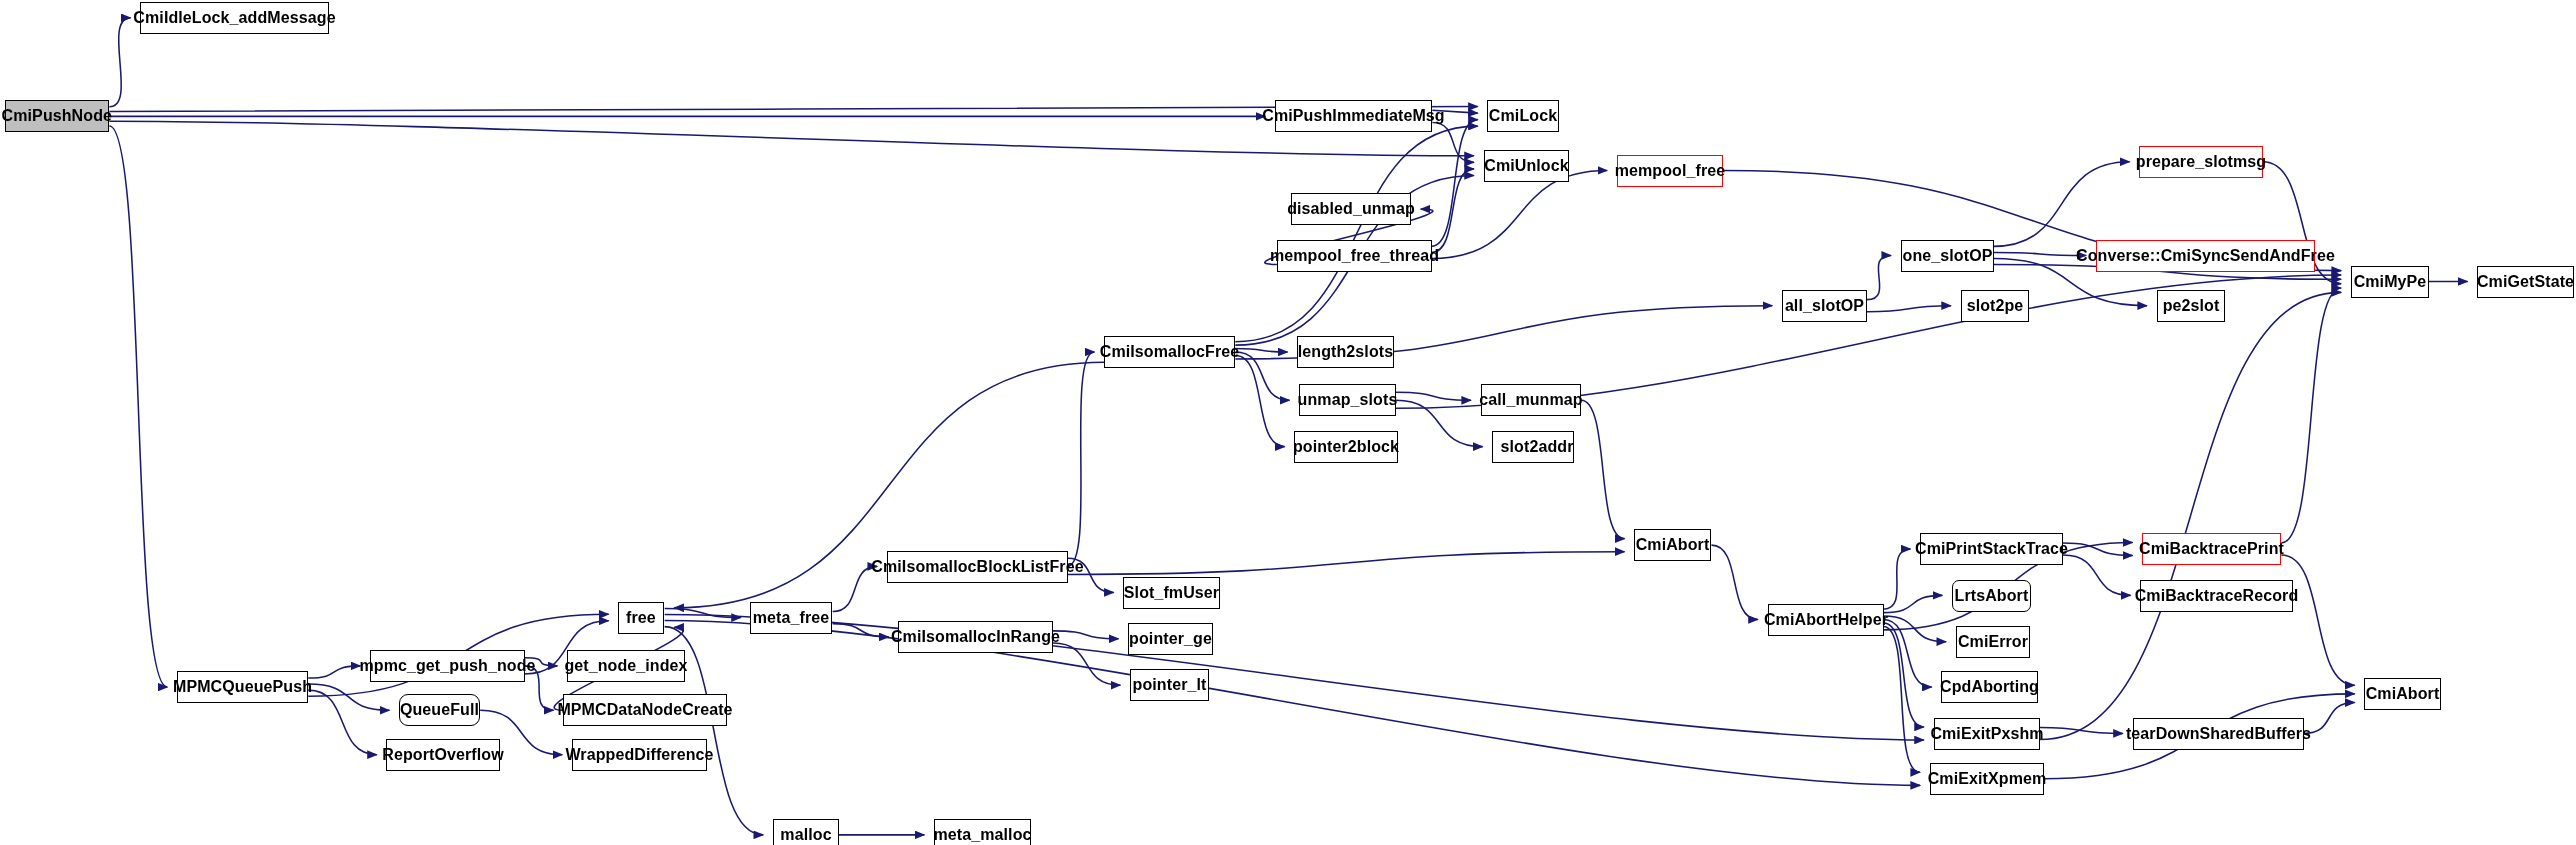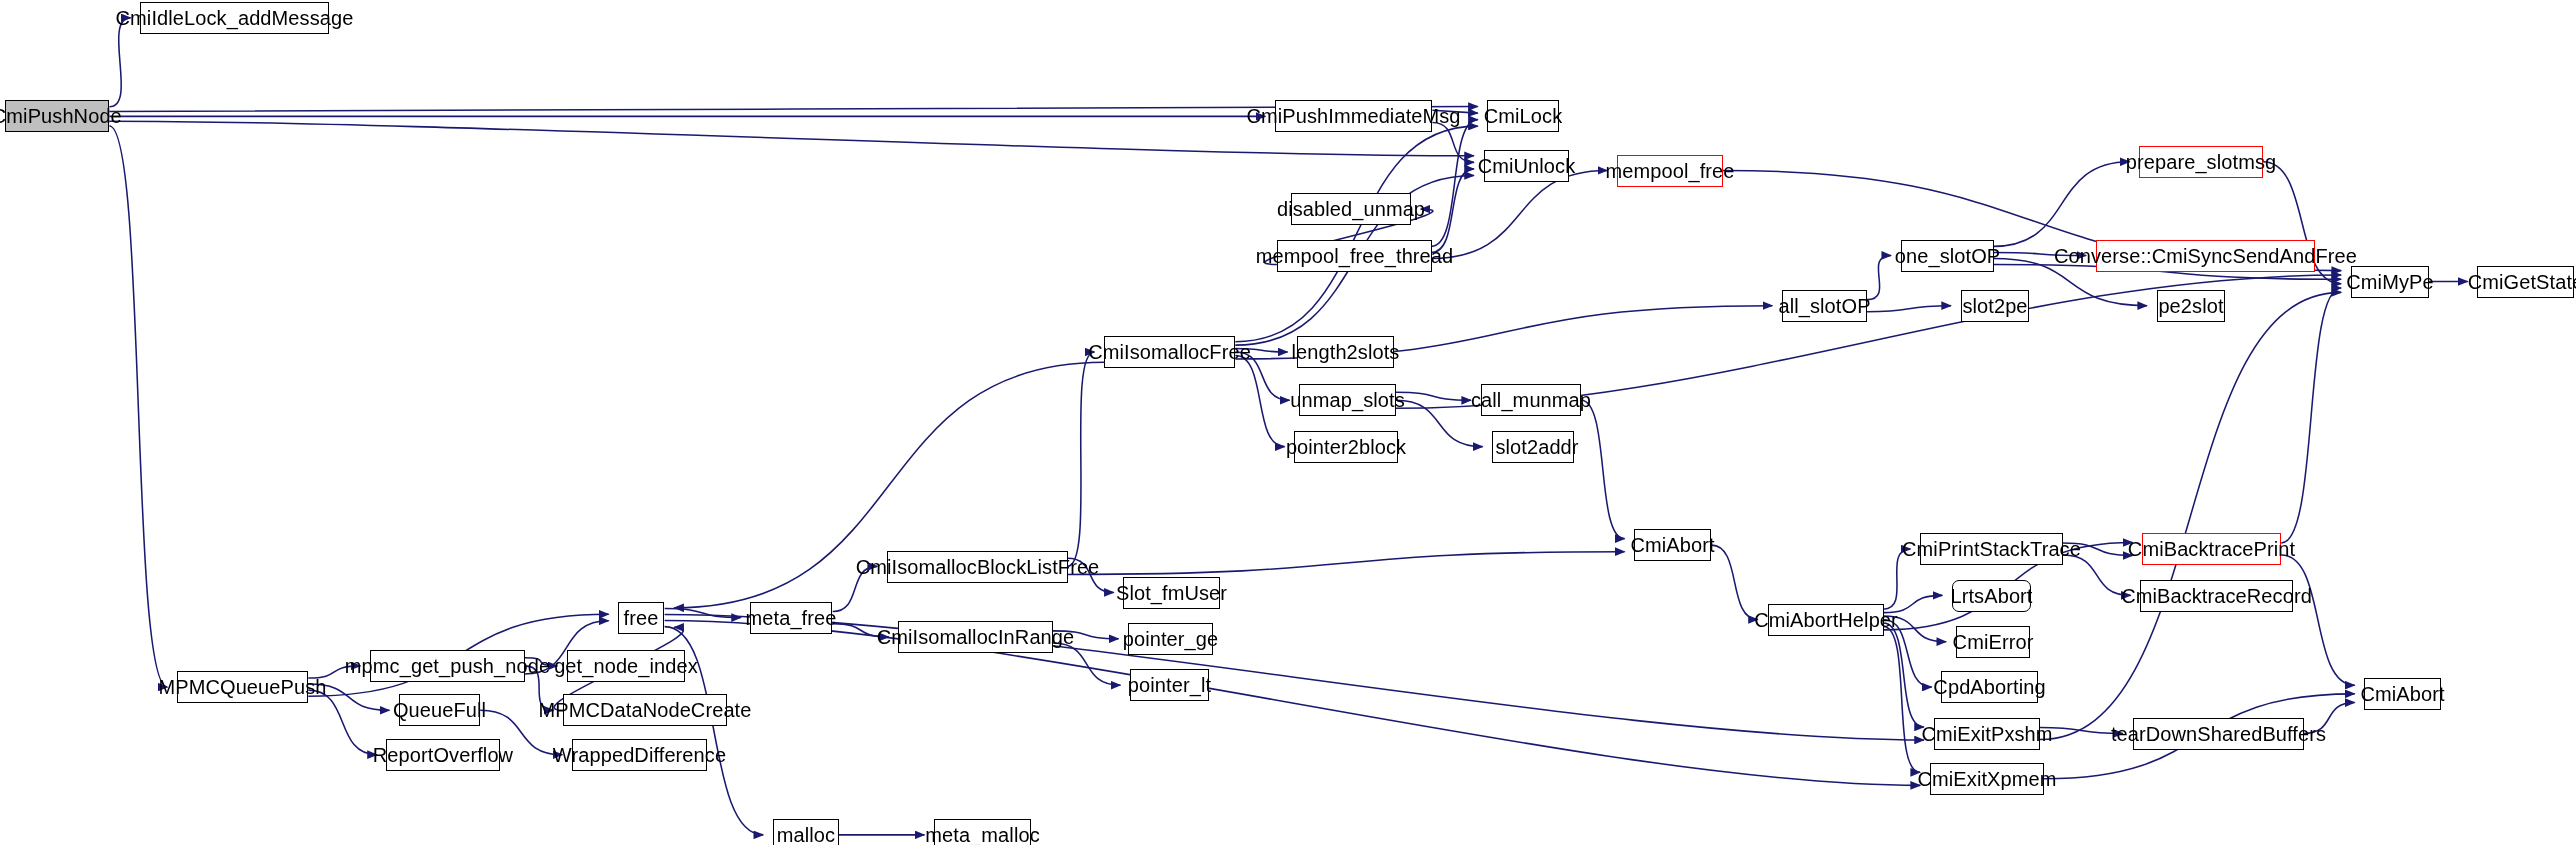--- a/index.html
+++ b/index.html
@@ -22,28 +22,29 @@
     width: 2576px;
     height: 845px;
     pointer-events: none;
   }
   .node {
     position: absolute;
     box-sizing: border-box;
     border: 1.5px solid #000000;
     background: #ffffff;
     color: #000000;
-    font-size: 20px;
+    font-size: 16px;
     line-height: 1;
     display: flex;
     align-items: center;
     justify-content: center;
     white-space: nowrap;
     letter-spacing: 0.1px;
     z-index: 5;
+    font-weight: bold;
   }
   .node.root {
     background: #bfbfbf;
     border-color: #000000;
   }
   .node.red {
     border-color: #ff0000;
   }
 </style>
 </head>
@@ -162,21 +163,21 @@
       <div class="node" style="left: 750px; top: 602px; width: 82px; height: 32px;">meta_free</div>
       <div class="node" style="left: 898px; top: 621px; width: 155px; height: 32px;">CmiIsomallocInRange</div>
       <div class="node" style="left: 1128px; top: 623px; width: 85px; height: 32px;">pointer_ge</div>
       <div class="node" style="left: 1956px; top: 626px; width: 74px; height: 32px;">CmiError</div>
       <div class="node" style="left: 1130px; top: 669px; width: 79px; height: 32px;">pointer_lt</div>
       <div class="node" style="left: 370px; top: 650px; width: 155px; height: 32px;">mpmc_get_push_node</div>
       <div class="node" style="left: 567px; top: 650px; width: 118px; height: 32px;">get_node_index</div>
       <div class="node" style="left: 1941px; top: 671px; width: 97px; height: 32px;">CpdAborting</div>
       <div class="node" style="left: 2364px; top: 678px; width: 77px; height: 32px;">CmiAbort</div>
       <div class="node" style="left: 177px; top: 671px; width: 131px; height: 32px;">MPMCQueuePush</div>
-      <div class="node" style="left: 399px; top: 694px; width: 81px; height: 32px;">QueueFull</div>
+      <div class="node" style="left: 399px; top: 694px; width: 81px; height: 32px; border-radius: 9px;">QueueFull</div>
       <div class="node" style="left: 563px; top: 694px; width: 164px; height: 32px;">MPMCDataNodeCreate</div>
       <div class="node" style="left: 1934px; top: 718px; width: 106px; height: 32px;">CmiExitPxshm</div>
       <div class="node" style="left: 2133px; top: 718px; width: 171px; height: 32px;">tearDownSharedBuffers</div>
       <div class="node" style="left: 386px; top: 739px; width: 114px; height: 32px;">ReportOverflow</div>
       <div class="node" style="left: 572px; top: 739px; width: 135px; height: 32px;">WrappedDifference</div>
       <div class="node" style="left: 1930px; top: 763px; width: 114px; height: 32px;">CmiExitXpmem</div>
       <div class="node" style="left: 773px; top: 819px; width: 66px; height: 32px;">malloc</div>
       <div class="node" style="left: 934px; top: 819px; width: 97px; height: 32px;">meta_malloc</div>
     </div>
 </div>

